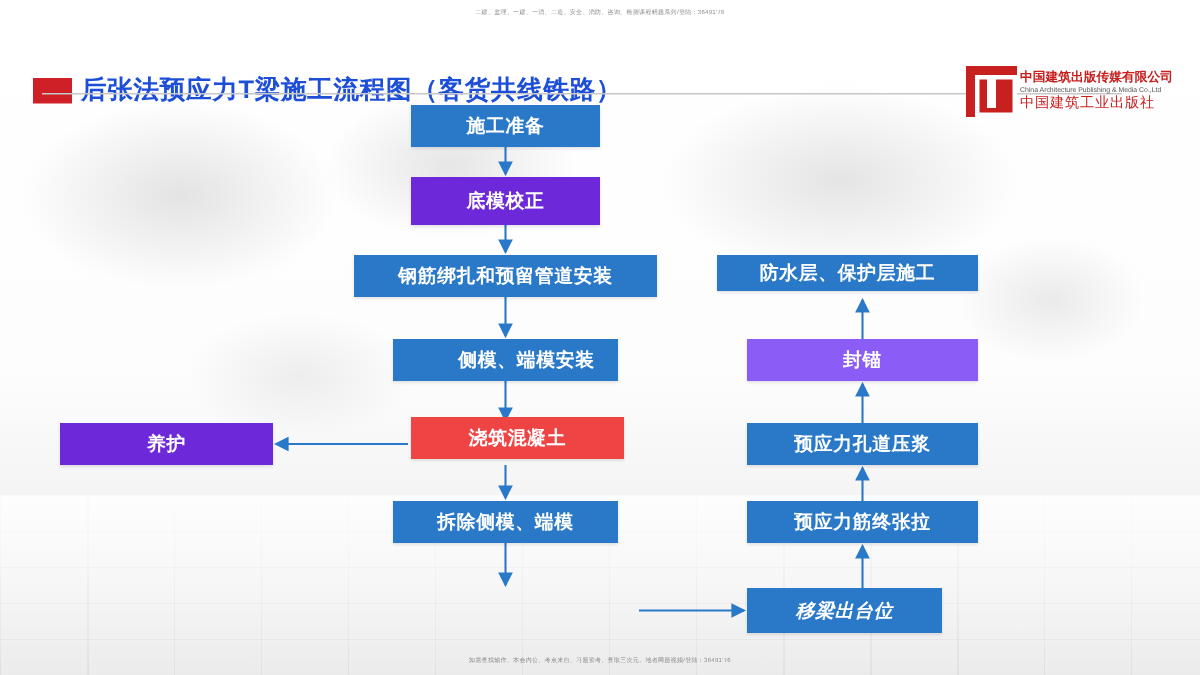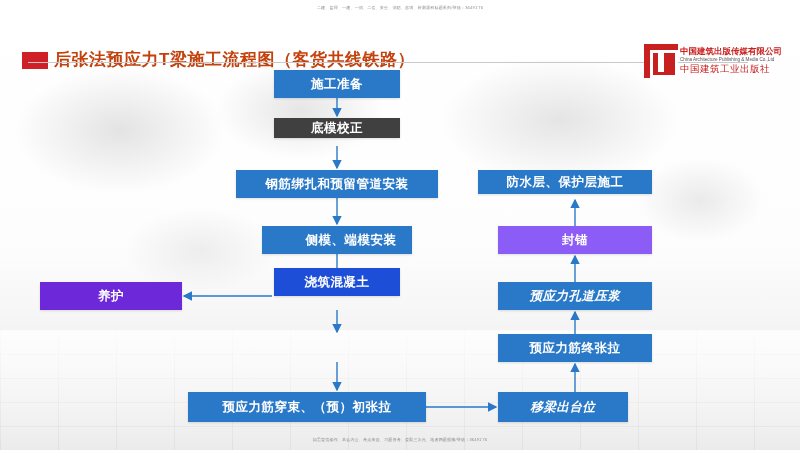--- a/index.html
+++ b/index.html
@@ -55,21 +55,21 @@
   .title-bar-line {
     position: absolute; left: 28px; top: 40px; width: 720px; height: 1px;
     background: #c8c8c8;
   }
   .red-block {
     position: absolute; left: 22px; top: 30px;
     width: 26px; height: 17px; background: #cf2027;
   }
   .slide-title {
     position: absolute; left: 54px; top: 26px;
-    font-size: 17px; font-weight: bold; color: #c2410c;
+    font-size: 17px; font-weight: bold; color: #1d4ed8;
     letter-spacing: .5px;
   }
   
   .logo { position: absolute; right: 18px; top: 22px; display: flex; align-items: center; gap: 2px; }
   .logo-mark {
     width: 34px; height: 34px; background: #c8201f; position: relative;
   }
   .logo-mark::before {
     content: ""; position: absolute; left: 6px; top: 6px; width: 22px; height: 22px;
     border: 3px solid #fff;
@@ -144,25 +144,25 @@
 
         <line x1="426" y1="407" x2="496" y2="407"></line>
 
         <line x1="575" y1="392" x2="575" y2="364"></line>
         <line x1="575" y1="334" x2="575" y2="312"></line>
         <line x1="575" y1="282" x2="575" y2="256"></line>
         <line x1="575" y1="226" x2="575" y2="200"></line>
       </g>
     </svg>
   <div class="node" style="left: 274px; top: 70px; width: 126px; height: 28px; background: rgb(42, 121, 200);">施工准备</div>
-      <div class="node" style="left: 274px; top: 118px; width: 126px; height: 20px; background: #404040;">底模校正</div>
+      <div class="node" style="left: 274px; top: 118px; width: 126px; height: 32px; background: #6d28d9;">底模校正</div>
       <div class="node" style="left: 236px; top: 170px; width: 202px; height: 28px; background: rgb(42, 121, 200);">钢筋绑扎和预留管道安装</div>
       <div class="node" style="left: 262px; top: 226px; width: 150px; height: 28px; background: rgb(42, 121, 200); padding-left: 28px;">侧模、端模安装</div>
-      <div class="node" style="left: 274px; top: 268px; width: 126px; height: 28px; background: #1d4ed8;">浇筑混凝土</div>
-      <div class="node" style="left: 188px; top: 392px; width: 238px; height: 30px; background: rgb(42, 121, 200);">预应力筋穿束、（预）初张拉</div>
+      <div class="node" style="left: 274px; top: 278px; width: 142px; height: 28px; background: #ef4444;">浇筑混凝土</div>
+      <div class="node" style="left: 262px; top: 334px; width: 150px; height: 28px; background: rgb(42, 121, 200);">拆除侧模、端模</div>
       <div class="node" style="left: 40px; top: 282px; width: 142px; height: 28px; background: #6d28d9;">养护</div>
       <div class="node" style="left: 498px; top: 392px; width: 130px; height: 30px; background: rgb(42, 121, 200); font-style: italic;">移梁出台位</div>
       <div class="node" style="left: 498px; top: 334px; width: 154px; height: 28px; background: rgb(42, 121, 200);">预应力筋终张拉</div>
-      <div class="node" style="left: 498px; top: 282px; width: 154px; height: 28px; background: rgb(42, 121, 200); font-style: italic;">预应力孔道压浆</div>
+      <div class="node" style="left: 498px; top: 282px; width: 154px; height: 28px; background: rgb(42, 121, 200);">预应力孔道压浆</div>
       <div class="node" style="left: 498px; top: 226px; width: 154px; height: 28px; background: #8b5cf6;">封锚</div>
       <div class="node" style="left: 478px; top: 170px; width: 174px; height: 24px; background: rgb(42, 121, 200);">防水层、保护层施工</div>
     </div>
 </div>
 
 </body></html>

